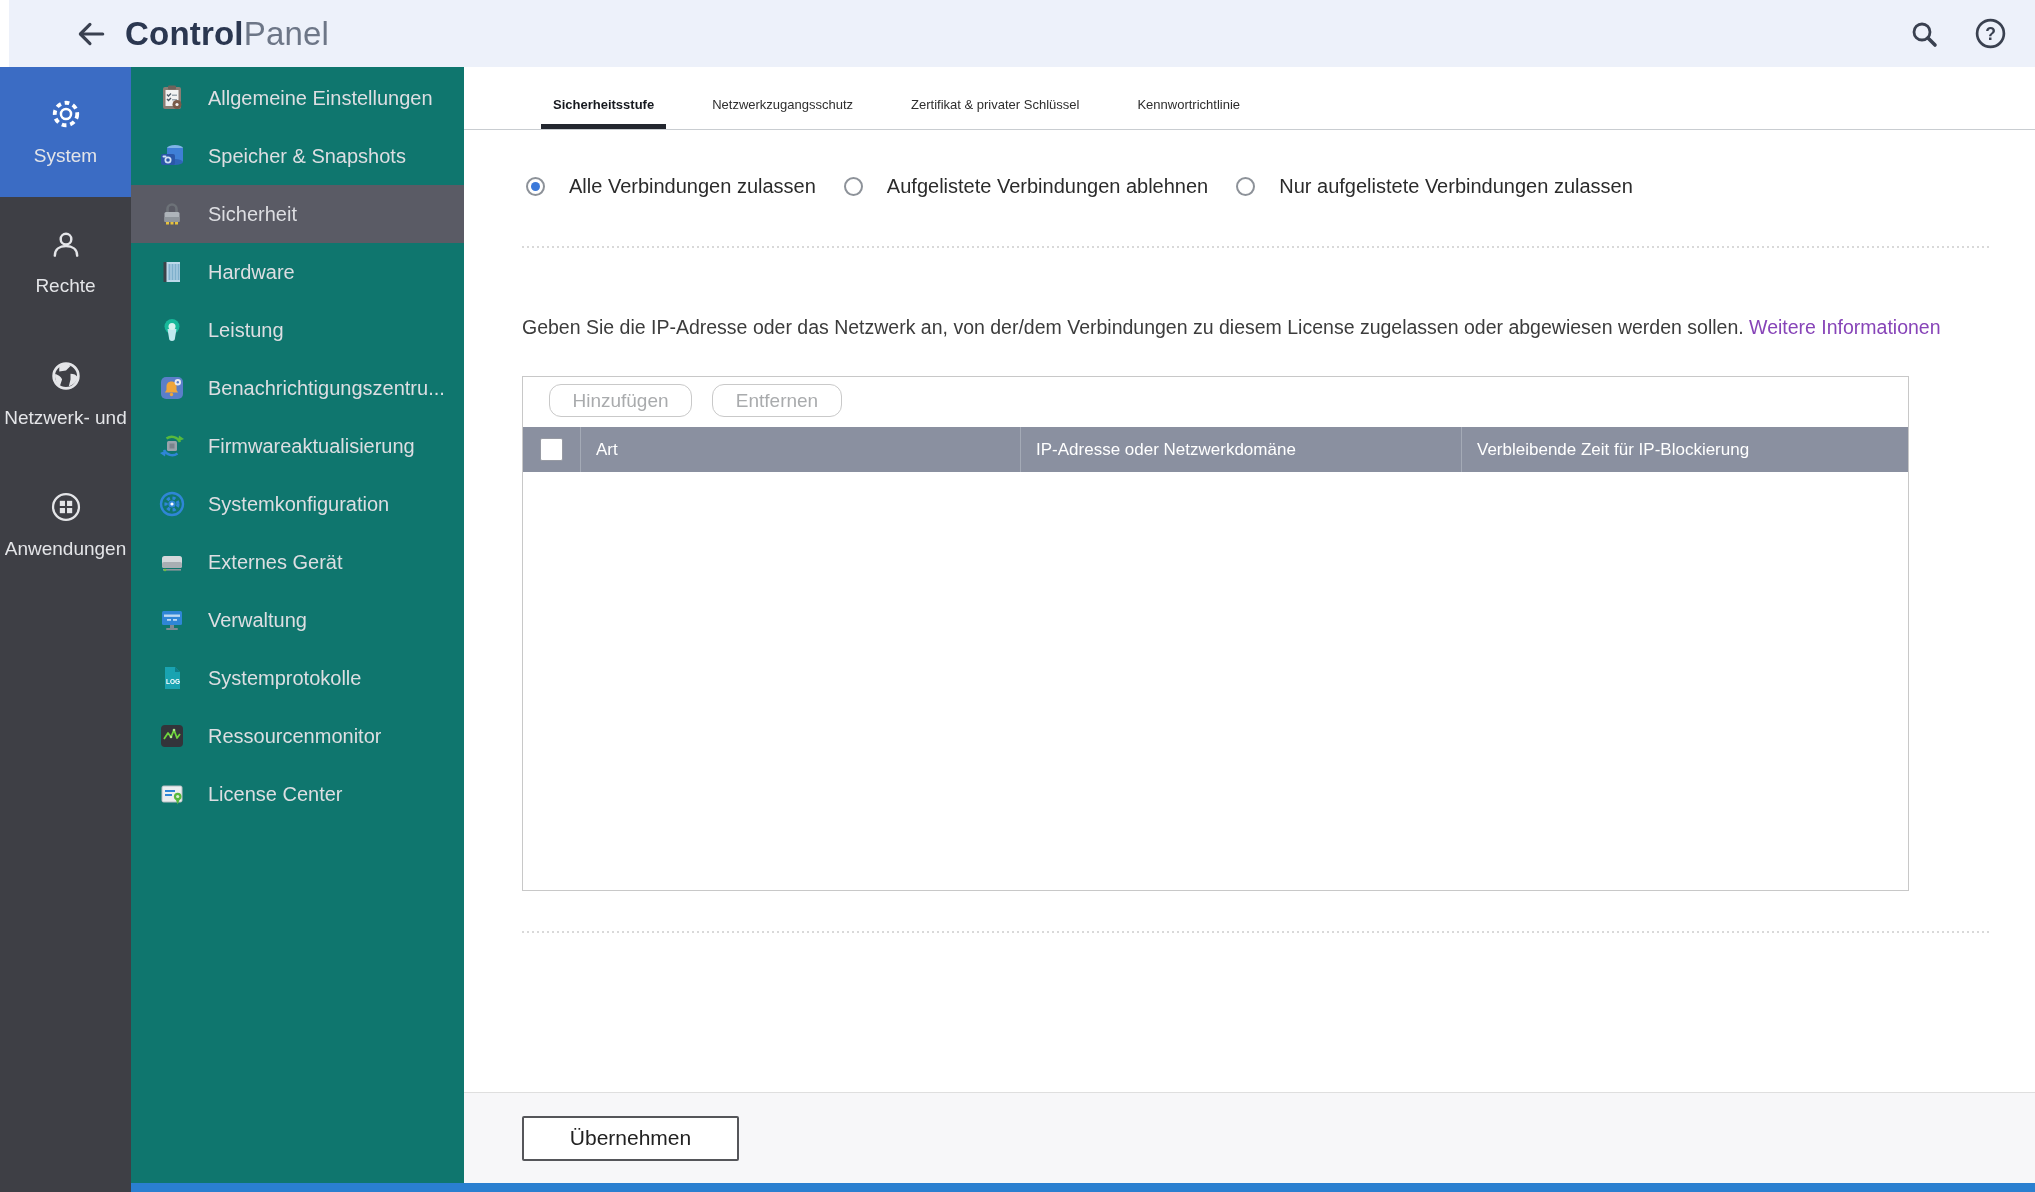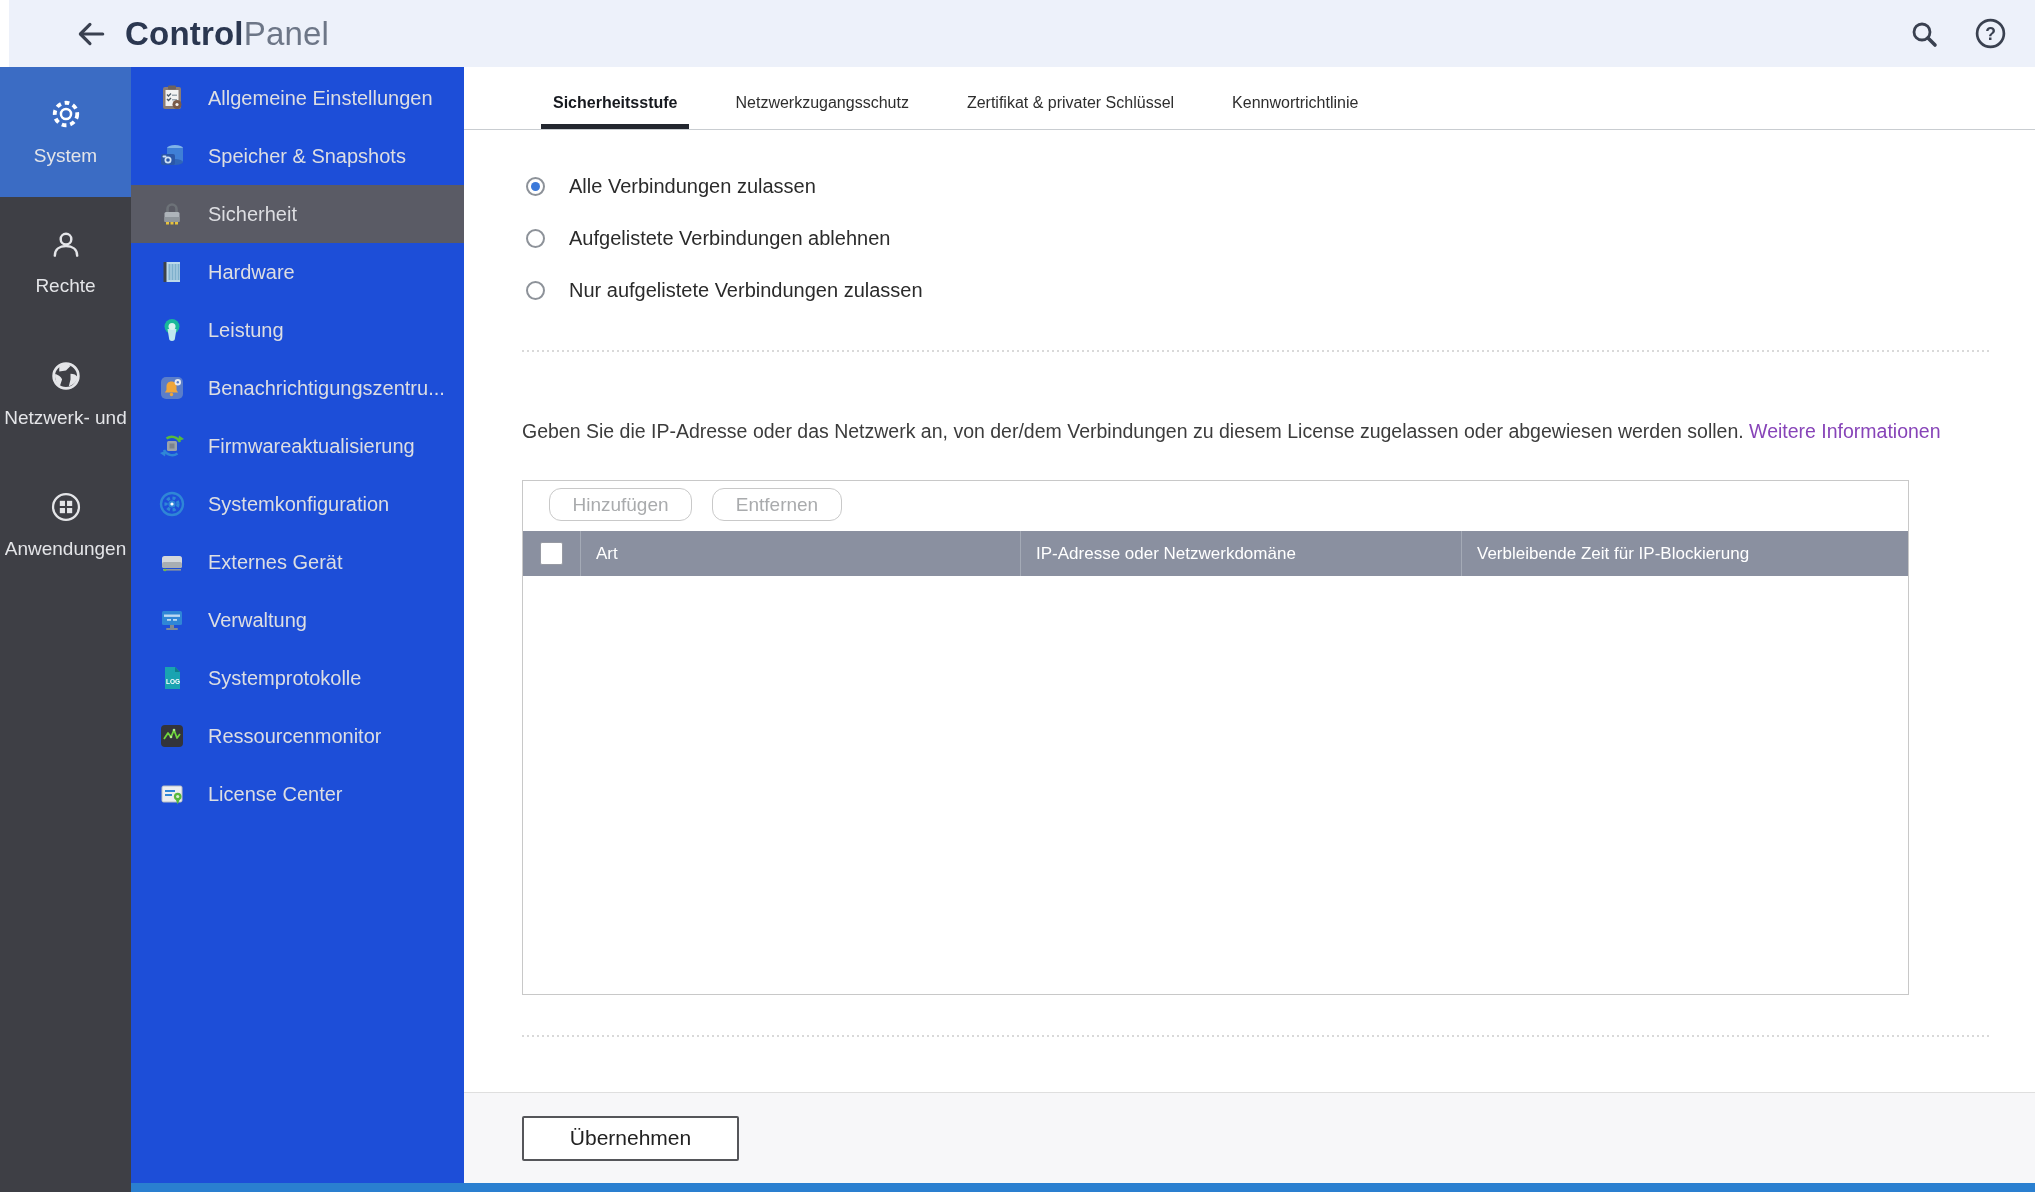--- a/index.html
+++ b/index.html
@@ -24,39 +24,39 @@
     background:#3e3f45; color:#e4e5e8; }
   .s1-item { width:131px; display:flex; flex-direction:column; align-items:center;
     justify-content:center; cursor:pointer; text-align:center; }
   .s1-item .s1-label { font-size:19px; margin-top:12px; line-height:24px;
     max-width:127px; overflow:hidden; white-space:pre-line; }
   .s1-sys { height:130px; background:#3b6cc4; }
   .s1-norm { height:131px; }
 
   
   .side2 { position:absolute; left:131px; top:67px; width:333px; height:1116px;
-    background:#1d4ed8; padding-top:2px; }
+    background:#0f766e; padding-top:2px; }
   .m-item { height:58px; display:flex; align-items:center; cursor:pointer; }
   .m-item.selected { background:#5a5b65; }
   .m-icon { width:28px; height:28px; margin-left:27px; flex:0 0 28px; }
   .m-icon svg { width:28px; height:28px; display:block; }
   .m-label { margin-left:22px; font-size:20px; color:#dddee2; white-space:nowrap;
     overflow:hidden; }
 
   
   .main { position:absolute; left:464px; top:67px; width:1571px; height:1125px;
     background:#fff; }
   .tabs { height:63px; border-bottom:1px solid #c9cdd1; display:flex;
     align-items:flex-end; padding-left:77px; gap:34px; }
-  .tab { font-size:16px; color:#2e2e2e; padding:0 12px 17px 12px; cursor:pointer;
+  .tab { font-size:13px; color:#2e2e2e; padding:0 12px 17px 12px; cursor:pointer;
     white-space:nowrap; }
   .tab.active { font-weight:700; color:#16191f; padding-bottom:12px;
     border-bottom:5px solid #23272f; }
 
-  .radio-group { padding:44px 0 0 62px; display:flex; flex-direction:column; gap:28px; }
+  .radio-group { padding:44px 0 0 62px; display:flex; gap:28px; }
   .radio-row { display:flex; align-items:center; gap:24px; height:24px; cursor:pointer; }
   .radio { width:19px; height:19px; border:2px solid #8d9299; border-radius:50%;
     background:#fff; position:relative; flex:0 0 19px; }
   .radio.selected::after { content:''; position:absolute; inset:3px;
     background:#3b79da; border-radius:50%; }
   .radio-label { font-size:20px; color:#2b2b2b; }
 
   .dotted-sep { height:2px; margin:48px 45px 0 58px;
     background-image:repeating-linear-gradient(90deg,#d9d9d9 0 2px,transparent 2px 5px); }
   .dotted-sep.sep2 { margin-top:40px; }

